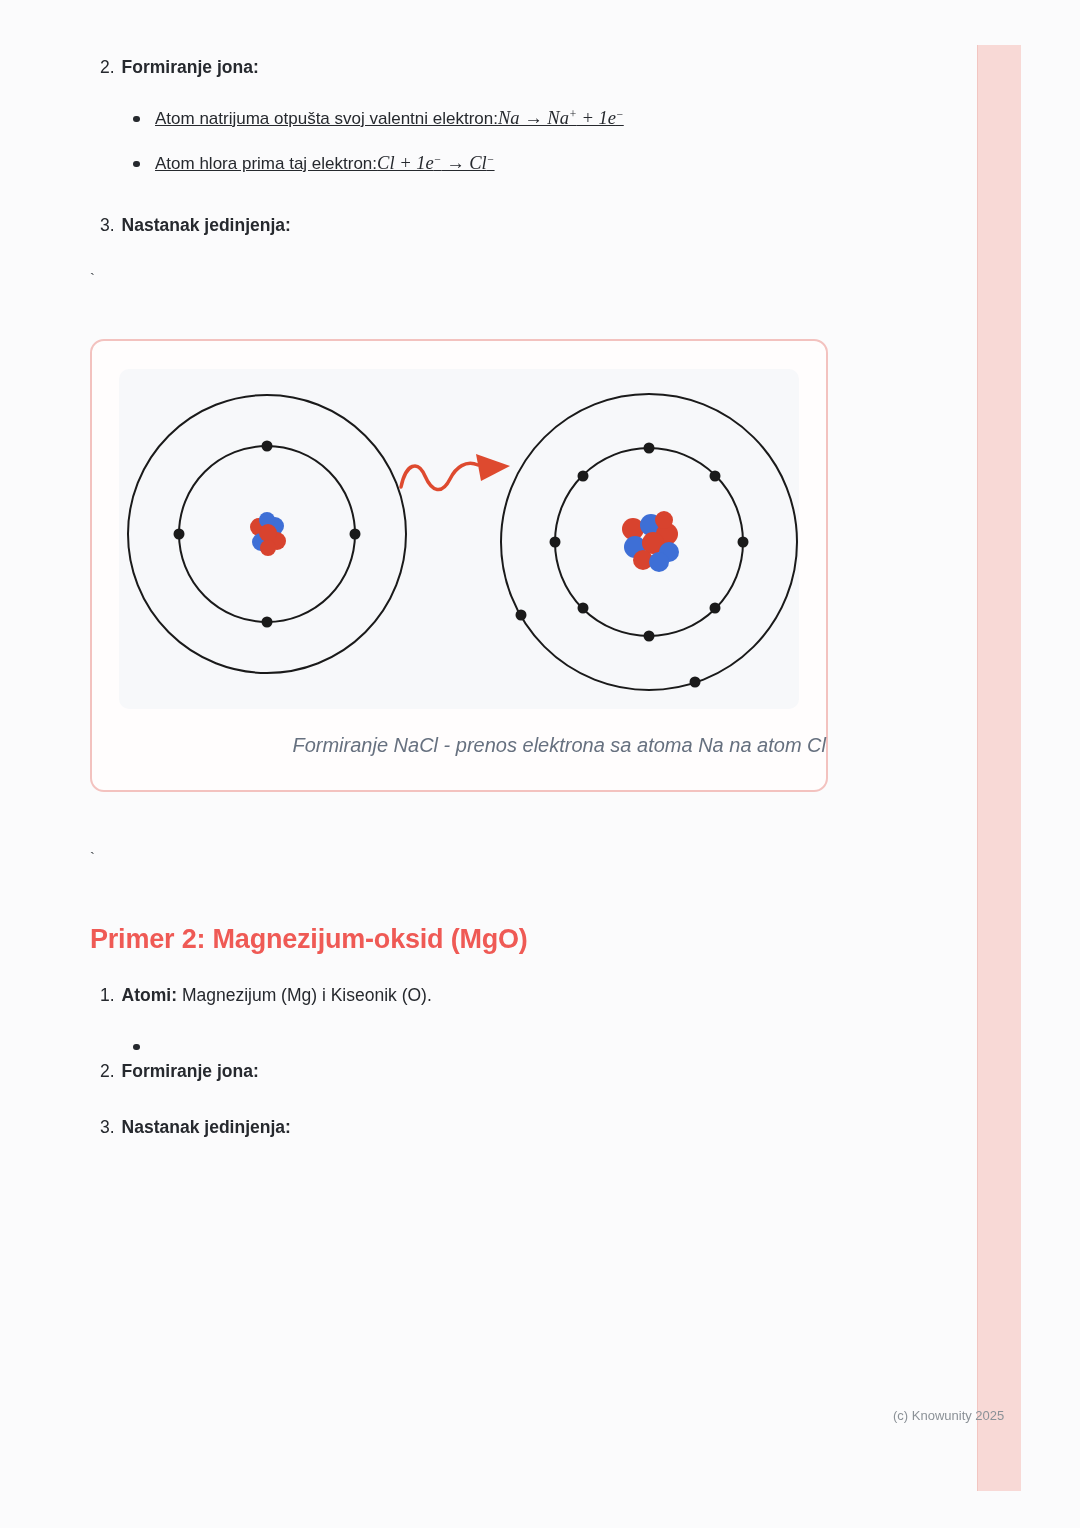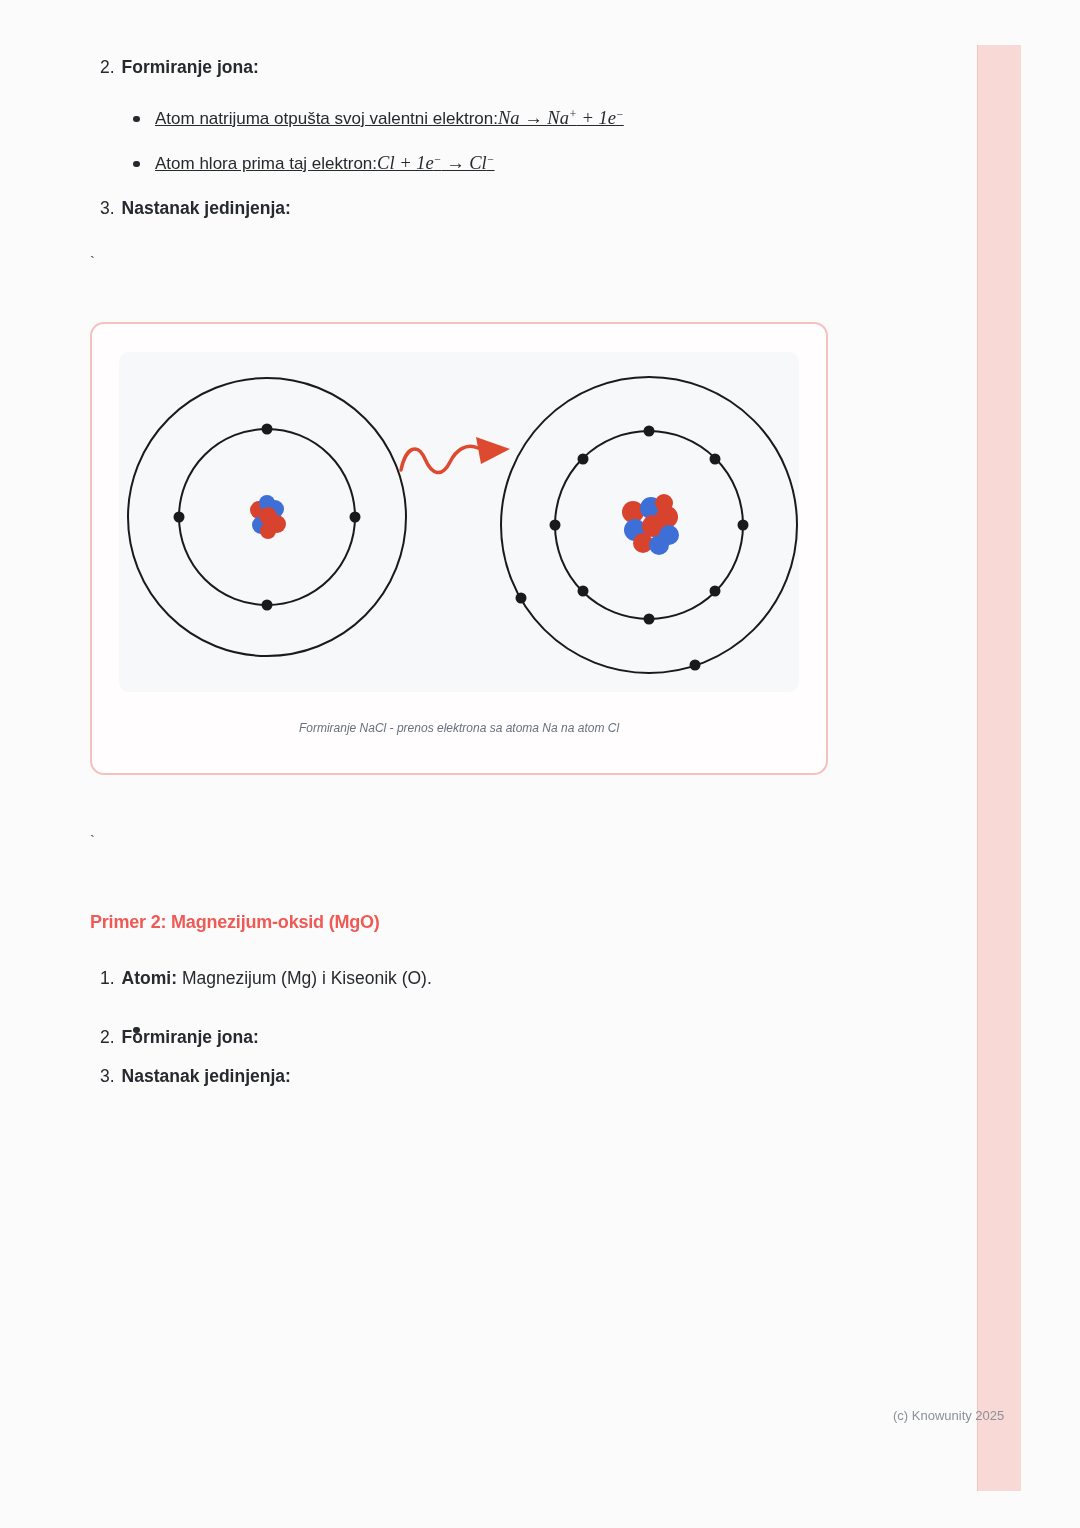--- a/index.html
+++ b/index.html
@@ -18,21 +18,21 @@
     border-left:1px solid rgba(224,138,132,0.25);
   }
   .watermark {
     position:absolute; left:893px; top:1408px;
     font-size:13px; color:var(--watermark, #8b9197);
     white-space:nowrap;
   }
   .content { position:relative; padding:54px 0 0 90px; width:880px; }
 
   .step { margin-left:10px; font-size:17.5px; line-height:27px; }
-  .step.after { margin-top:12px; }
+  .step.after { margin-top:29px; }
   .step .num { margin-right:7px; }
 
   .seg-b { font-weight:700; }
   .seg-m { font-family:"Liberation Serif","DejaVu Serif",serif; font-style:italic; font-size:18.5px; }
   .seg-s { font-size:68%; position:relative; top:-0.55em; }
 
   .bullets { list-style:none; margin:20px 0 0 43px;text-decoration:underline; }
   .bullets li { display:flex; font-size:17px; line-height:35px; margin-bottom:8px; }
   .marker { flex:0 0 22px; width:22px; position:relative; }
   .marker::before {
@@ -57,28 +57,28 @@
     border-radius:10px;
   }
   .diagram { display:block; width:680px; height:340px; }
   .shell { fill:none; stroke:#1a1a1a; stroke-width:2; }
   .electron { fill:#1a1a1a; }
   .proton { fill:var(--proton, #d8432e); }
   .neutron { fill:var(--neutron, #3e6fd6); }
   .arrow-squiggle { fill:none; stroke:var(--arrow, #de4a2f); stroke-width:3.5; stroke-linecap:round; }
   .arrow-head { fill:var(--arrow, #de4a2f); }
   .figure-caption {
-    margin-top:24px; text-align:center;
-    font-style:italic; font-size:12px; line-height:25px;
+    margin-top:24px; text-align:right;
+    font-style:italic; font-size:20px; line-height:25px;
     color:var(--caption, #66707f);
   }
 
   .section-heading {
     margin-top:52px;
-    font-size:18px; line-height:34px; font-weight:700;
+    font-size:27px; line-height:34px; font-weight:700;
     color:var(--accent, #ef5a55);
     letter-spacing:-0.2px;
   }
 </style>
 </head>
 <body>
 
 <div class="stripe"></div>
 
 <div class="content">

